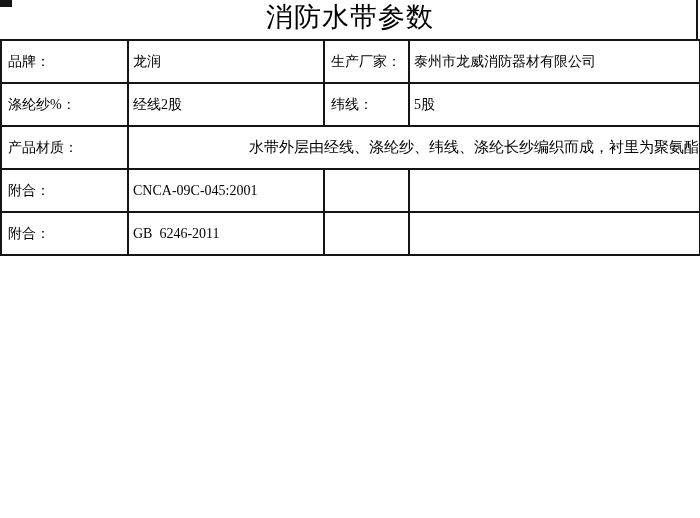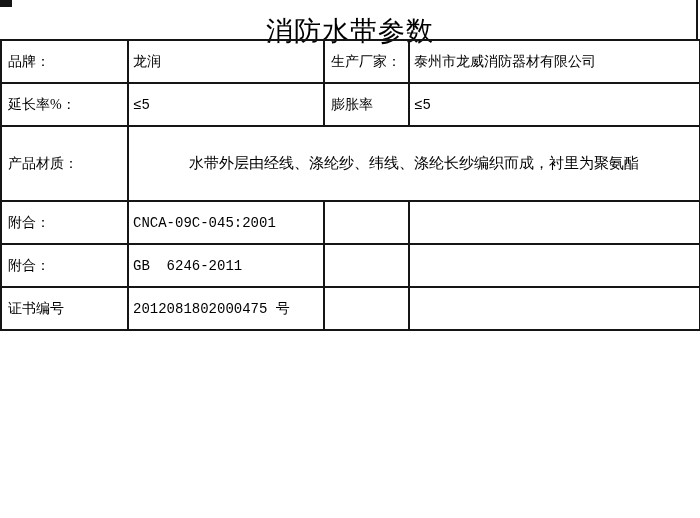--- a/index.html
+++ b/index.html
@@ -9,21 +9,21 @@
     font-family: "Liberation Serif", "DejaVu Serif", serif;
     color: #000000;
   }
   .page {
     position: relative;
     width: 700px; height: 518px;
     background: #ffffff;
     overflow: hidden;
   }
   .title-bar {
-    position: absolute; top: 16px; left: 0;
+    position: absolute; top: 2px; left: 0;
     width: 700px; height: 29px;
     display: flex; align-items: center; justify-content: center;
   }
   .page-title {
     font-size: 27px;
     letter-spacing: 1px;
     color: #000000;
     white-space: pre;
   }
   
@@ -51,28 +51,28 @@
     vertical-align: middle;
     padding: 0 2px 0 6px;
     white-space: pre;
     overflow: hidden;
   }
   .spec-table td.lbl {
     font-size: 14px;
     padding-left: 6px;
   }
   .spec-table td.val {
-    font-family: Liberation Mono, monospace;
+    font-family: Liberation Serif, serif;
     font-size: 14px;
     padding-left: 4px;
   }
   .spec-table td.merged {
-    text-align: center;
+    text-align: right;
     font-size: 15px;
-    padding: 16px;
+    padding: 0;
     margin-top: 29px;
   }
 </style>
 </head>
 <body>
 
 <div class="page">
 
   <div class="corner-mark"></div>
   <div class="title-right-border"></div>
@@ -89,42 +89,36 @@
       <col style="width:291px">
     </colgroup>
     <tbody>
       <tr>
         <td class="lbl">品牌：</td>
         <td class="val">龙润</td>
         <td class="lbl">生产厂家：</td>
         <td class="val">泰州市龙威消防器材有限公司</td>
       </tr>
       <tr>
-        <td class="lbl">延长率%：</td>
-        <td class="val">≤5</td>
-        <td class="lbl">膨胀率</td>
-        <td class="val">≤5</td>
+        <td class="lbl">涤纶纱%：</td>
+        <td class="val">经线2股</td>
+        <td class="lbl">纬线：</td>
+        <td class="val">5股</td>
       </tr>
       <tr>
         <td class="lbl">产品材质：</td>
         <td class="merged" colspan="3">水带外层由经线、涤纶纱、纬线、涤纶长纱编织而成，衬里为聚氨酯</td>
       </tr>
       <tr>
         <td class="lbl">附合：</td>
         <td class="val">CNCA-09C-045:2001</td>
         <td class="lbl"></td>
         <td class="val"></td>
       </tr>
       <tr>
         <td class="lbl">附合：</td>
         <td class="val">GB  6246-2011</td>
         <td class="lbl"></td>
         <td class="val"></td>
       </tr>
-      <tr>
-        <td class="lbl">证书编号</td>
-        <td class="val">2012081802000475 号</td>
-        <td class="lbl"></td>
-        <td class="val"></td>
-      </tr>
     </tbody>
   </table>
 </div>
 
 </body></html>

